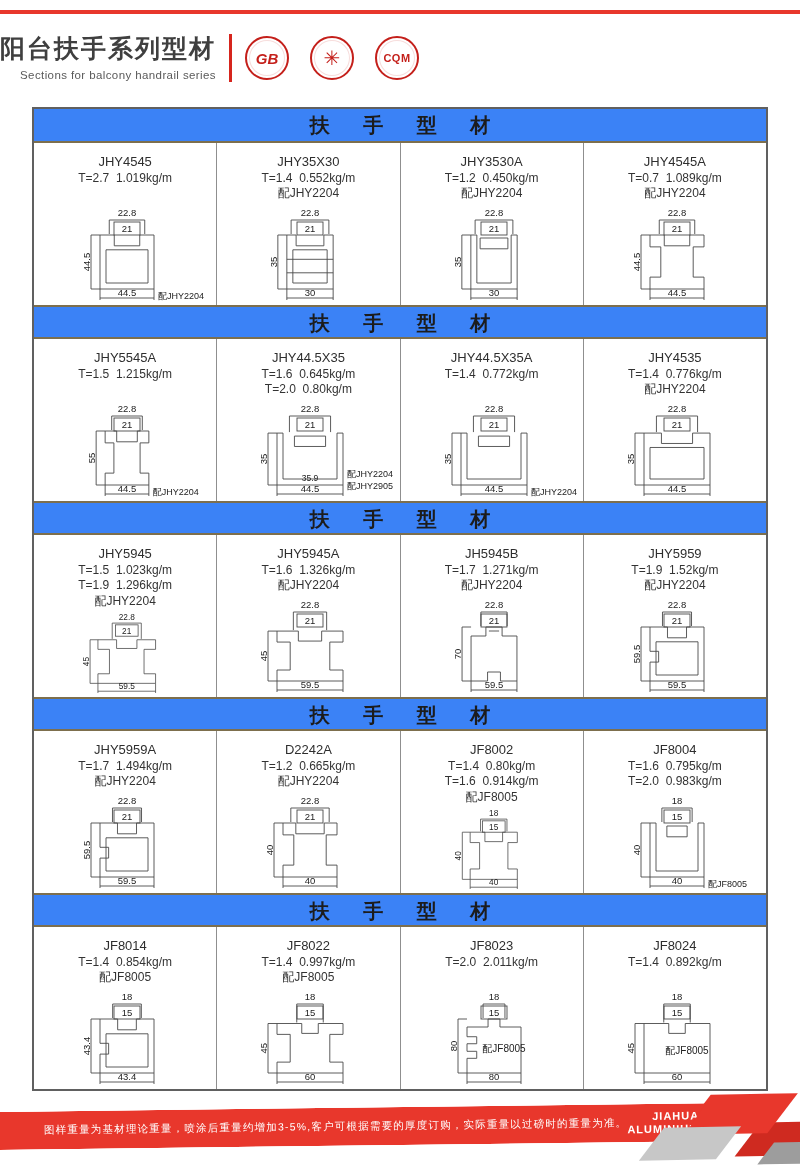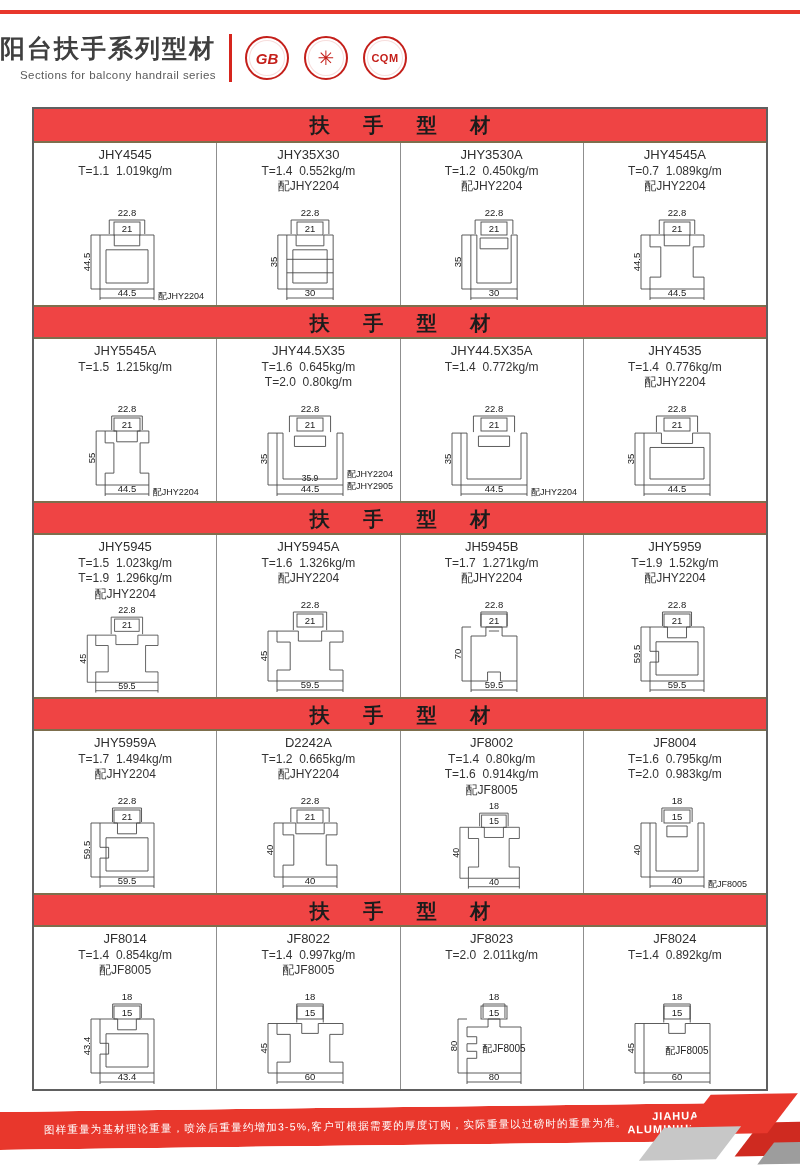--- a/index.html
+++ b/index.html
@@ -6,34 +6,34 @@
   body{width:800px;height:1167px;background:#ffffff;position:relative;overflow:hidden;
        font-family:"Liberation Sans","DejaVu Sans",sans-serif;color:#333;}
   
   .topbar{position:absolute;left:0;top:10px;width:800px;height:4px;background:#e8372c;}
   
   .hdr{position:absolute;left:0;top:22px;width:790px;height:72px;display:flex;align-items:center;justify-content:flex-start;gap:13px;}
   .titles{text-align:right;}
   .title-cn{font-size:25px;font-weight:bold;color:#3f3f3f;letter-spacing:2px;line-height:1.1;}
   .title-en{font-size:11.5px;color:#5a5a5a;letter-spacing:.4px;margin-top:6px;}
   .vline{width:3px;height:48px;background:#d6251d;}
-  .logos{display:flex;gap:15px;align-items:center;}
+  .logos{display:flex;gap:21px;align-items:center;}
   .logo{width:44px;height:44px;border-radius:50%;border:2.5px solid #c41f1a;box-sizing:border-box;
         display:flex;align-items:center;justify-content:center;color:#c41f1a;font-weight:bold;background:#fff;
         box-shadow:inset 0 0 0 2px #fff, inset 0 0 0 3px #d9534f33;}
   .logo.l0{font-size:15px;font-style:italic;}
   .logo.l1{font-size:20px;}
   .logo.l2{font-size:11px;letter-spacing:.5px;}
   
   .catalog{position:absolute;left:32px;top:107px;width:736px;border:2px solid #606060;box-sizing:border-box;background:#fff;}
-  .sec-hd{height:34px;line-height:32px;text-align:center;background:#ef4444;border-top:2px solid #7d6f4d;border-bottom:2px solid #7d6f4d;
+  .sec-hd{height:34px;line-height:32px;text-align:center;background:#3b82f6;border-top:2px solid #7d6f4d;border-bottom:2px solid #7d6f4d;
           font-size:20px;font-weight:bold;color:#1c1c1c;letter-spacing:14px;text-indent:14px;box-sizing:border-box;}
   .catalog section:first-child .sec-hd{border-top:none;}
   .row{display:flex;height:162px;}
-  .cell{flex:1 1 0;border-right:1px solid #8f8f8f;display:flex;flex-direction:column;align-items:center;padding-top:4px;box-sizing:border-box;overflow:hidden;}
+  .cell{flex:1 1 0;border-right:1px solid #8f8f8f;display:flex;flex-direction:column;align-items:center;padding-top:11px;box-sizing:border-box;overflow:hidden;}
   .cell:last-child{border-right:none;}
   .code{font-size:13px;color:#2e2e2e;line-height:1.3;}
   .spec{font-size:12px;color:#333;line-height:1.3;white-space:pre;}
   .cell svg{margin-top:auto;display:block;}
   
   .band{position:absolute;left:-6px;top:1112px;width:712px;height:38px;background:#e8372c;transform:rotate(-0.7deg);transform-origin:left center;
         display:flex;align-items:center;z-index:3;clip-path:polygon(0 0,100% 0,calc(100% - 26px) 100%,0 100%);}
   .band .note{margin-left:50px;font-size:10.5px;color:#fff;letter-spacing:1.2px;white-space:nowrap;}
   .brand{margin-left:auto;text-align:right;color:#fff;font-size:11px;letter-spacing:1px;line-height:1.15;font-weight:bold;}
   .fdiv{width:1.5px;height:22px;background:#fff;margin:0 7px;}
@@ -61,21 +61,21 @@
       <span class="logo l2">CQM</span>
     </div>
 </header>
 
 <main class="catalog" id="catalog">
     <section>
      <div class="sec-hd">扶 手 型 材</div>
      <div class="row">
         <div class="cell">
             <div class="code">JHY4545</div>
-            <div class="spec">T=1.1  1.019kg/m</div>
+            <div class="spec">T=2.7  1.019kg/m</div>
             <svg width="180" height="100" viewBox="0 0 180 100">
             <path stroke="#4a4a4a" fill="none" stroke-width="0.9" d="M65,30L79.25842696629213,30L79.25842696629213,40.8L104.74157303370787,40.8L104.74157303370787,30L119,30L119,84L65,84Z"></path>
             <path stroke="#4a4a4a" fill="none" stroke-width="0.9" d="M71,44.8H113V78H71Z"></path>
             <path stroke="#4a4a4a" fill="none" stroke-width="0.9" d="M74.25842696629213,15H109.74157303370787"></path>
             <path stroke="#4a4a4a" fill="none" stroke-width="0.9" d="M74.25842696629213,15V29"></path>
             <path stroke="#4a4a4a" fill="none" stroke-width="0.9" d="M109.74157303370787,15V29"></path>
             <text fill="#222" font-size="9.5" x="92" y="11" text-anchor="middle">22.8</text>
             <rect x="79" y="17" width="26" height="13" stroke="#4a4a4a" fill="none" stroke-width="0.9"></rect>
             <text fill="#222" font-size="9.5" x="92" y="27" text-anchor="middle">21</text>
             <path stroke="#4a4a4a" fill="none" stroke-width="0.9" d="M56,30V84"></path>

